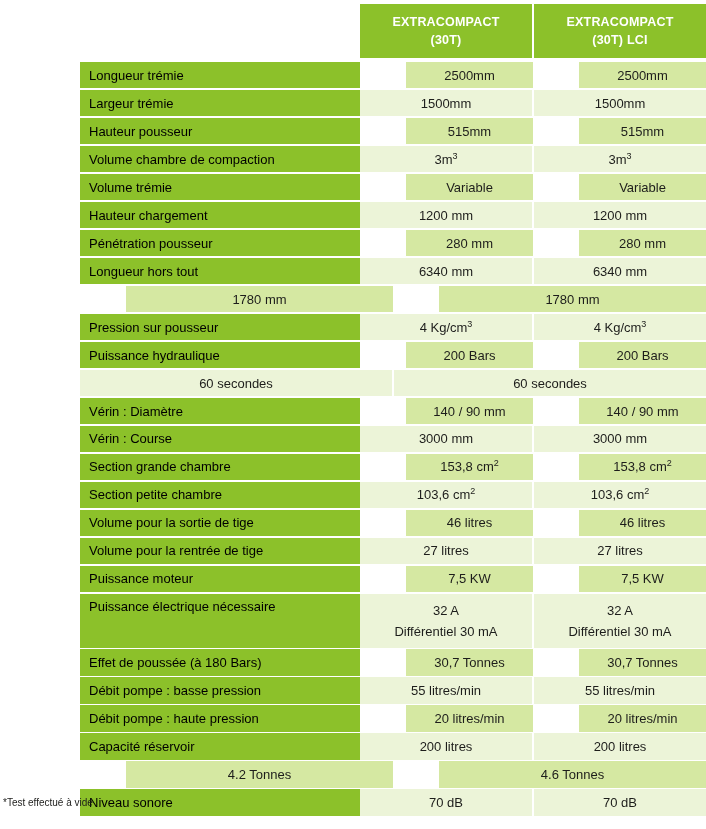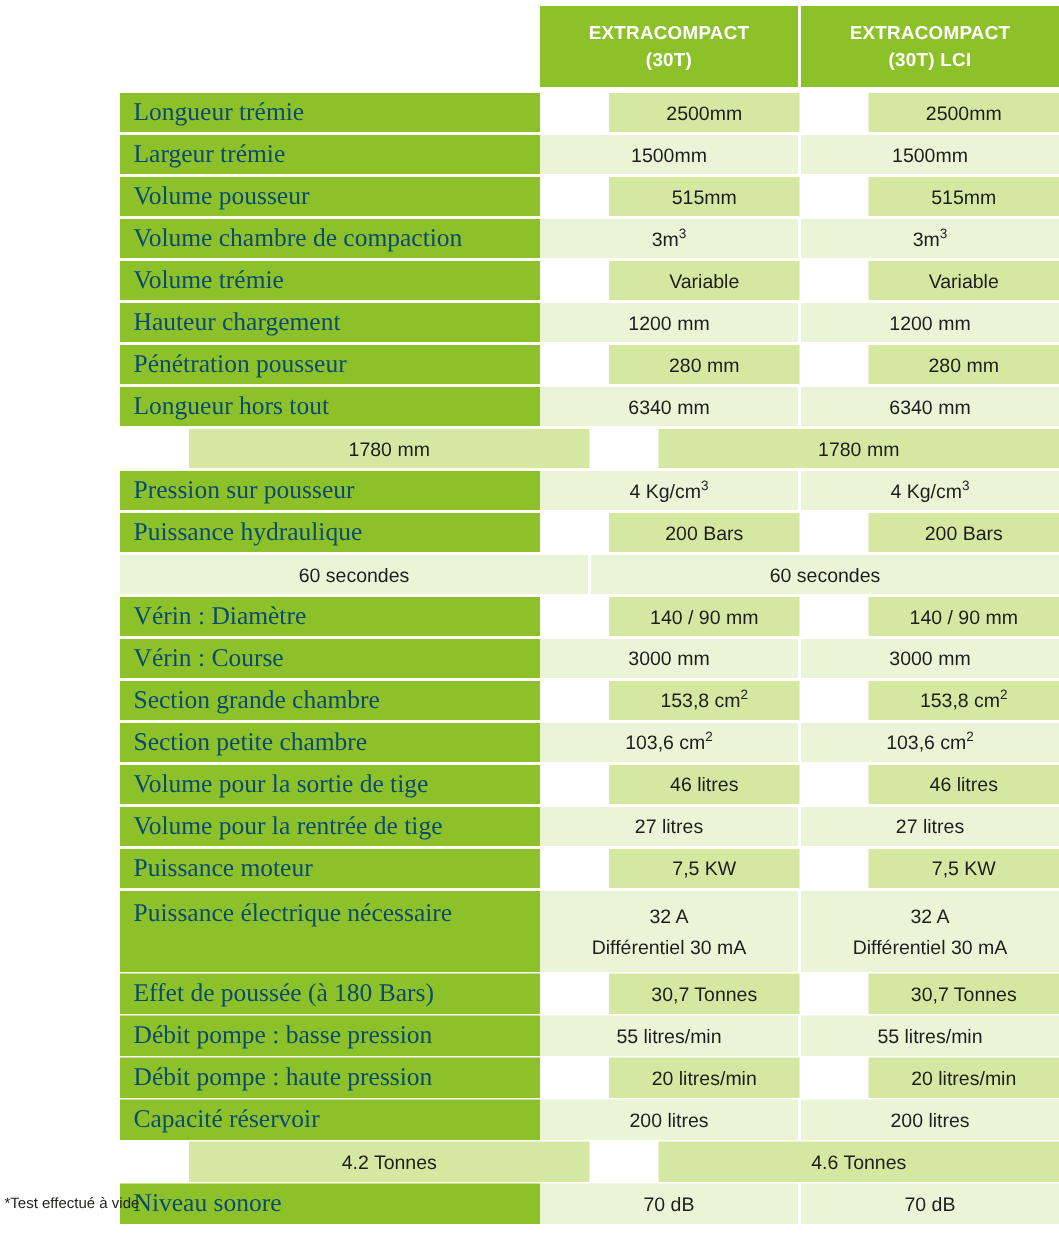--- a/index.html
+++ b/index.html
@@ -71,28 +71,27 @@
     height: 26.4px;
     margin-bottom: 1.6px;
   }
   .row.tall {
     height: 54px;
   }
   .cell-label {
     flex: 0 0 280px;
     width: 280px;
     background: #8cc12a;
-    color: #0c4a6e;
-    font-size: 17px;
+    color: #000000;
+    font-size: 13px;
     display: flex;
     align-items: center;
     padding-left: 9px;
     box-sizing: border-box;
     white-space: nowrap;
-    font-family: Liberation Serif, serif;
   }
   .row.tall .cell-label {
     align-items: flex-start;
     padding-top: 5px;
   }
   .cell-val {
     flex: 1 1 0;
     color: #1d1d1b;
     font-size: 13px;
     display: flex;
@@ -163,21 +162,21 @@
       <div class="row shade-light">
         <div class="cell-label">Largeur trémie</div>
         <div class="cell-val ">
           <span>1500mm</span>
         </div>
         <div class="cell-val col-b">
           <span>1500mm</span>
         </div>
       </div>
       <div class="row shade-dark">
-        <div class="cell-label">Volume pousseur</div>
+        <div class="cell-label">Hauteur pousseur</div>
         <div class="cell-val ">
           <span>515mm</span>
         </div>
         <div class="cell-val col-b">
           <span>515mm</span>
         </div>
       </div>
       <div class="row shade-light">
         <div class="cell-label">Volume chambre de compaction</div>
         <div class="cell-val ">

